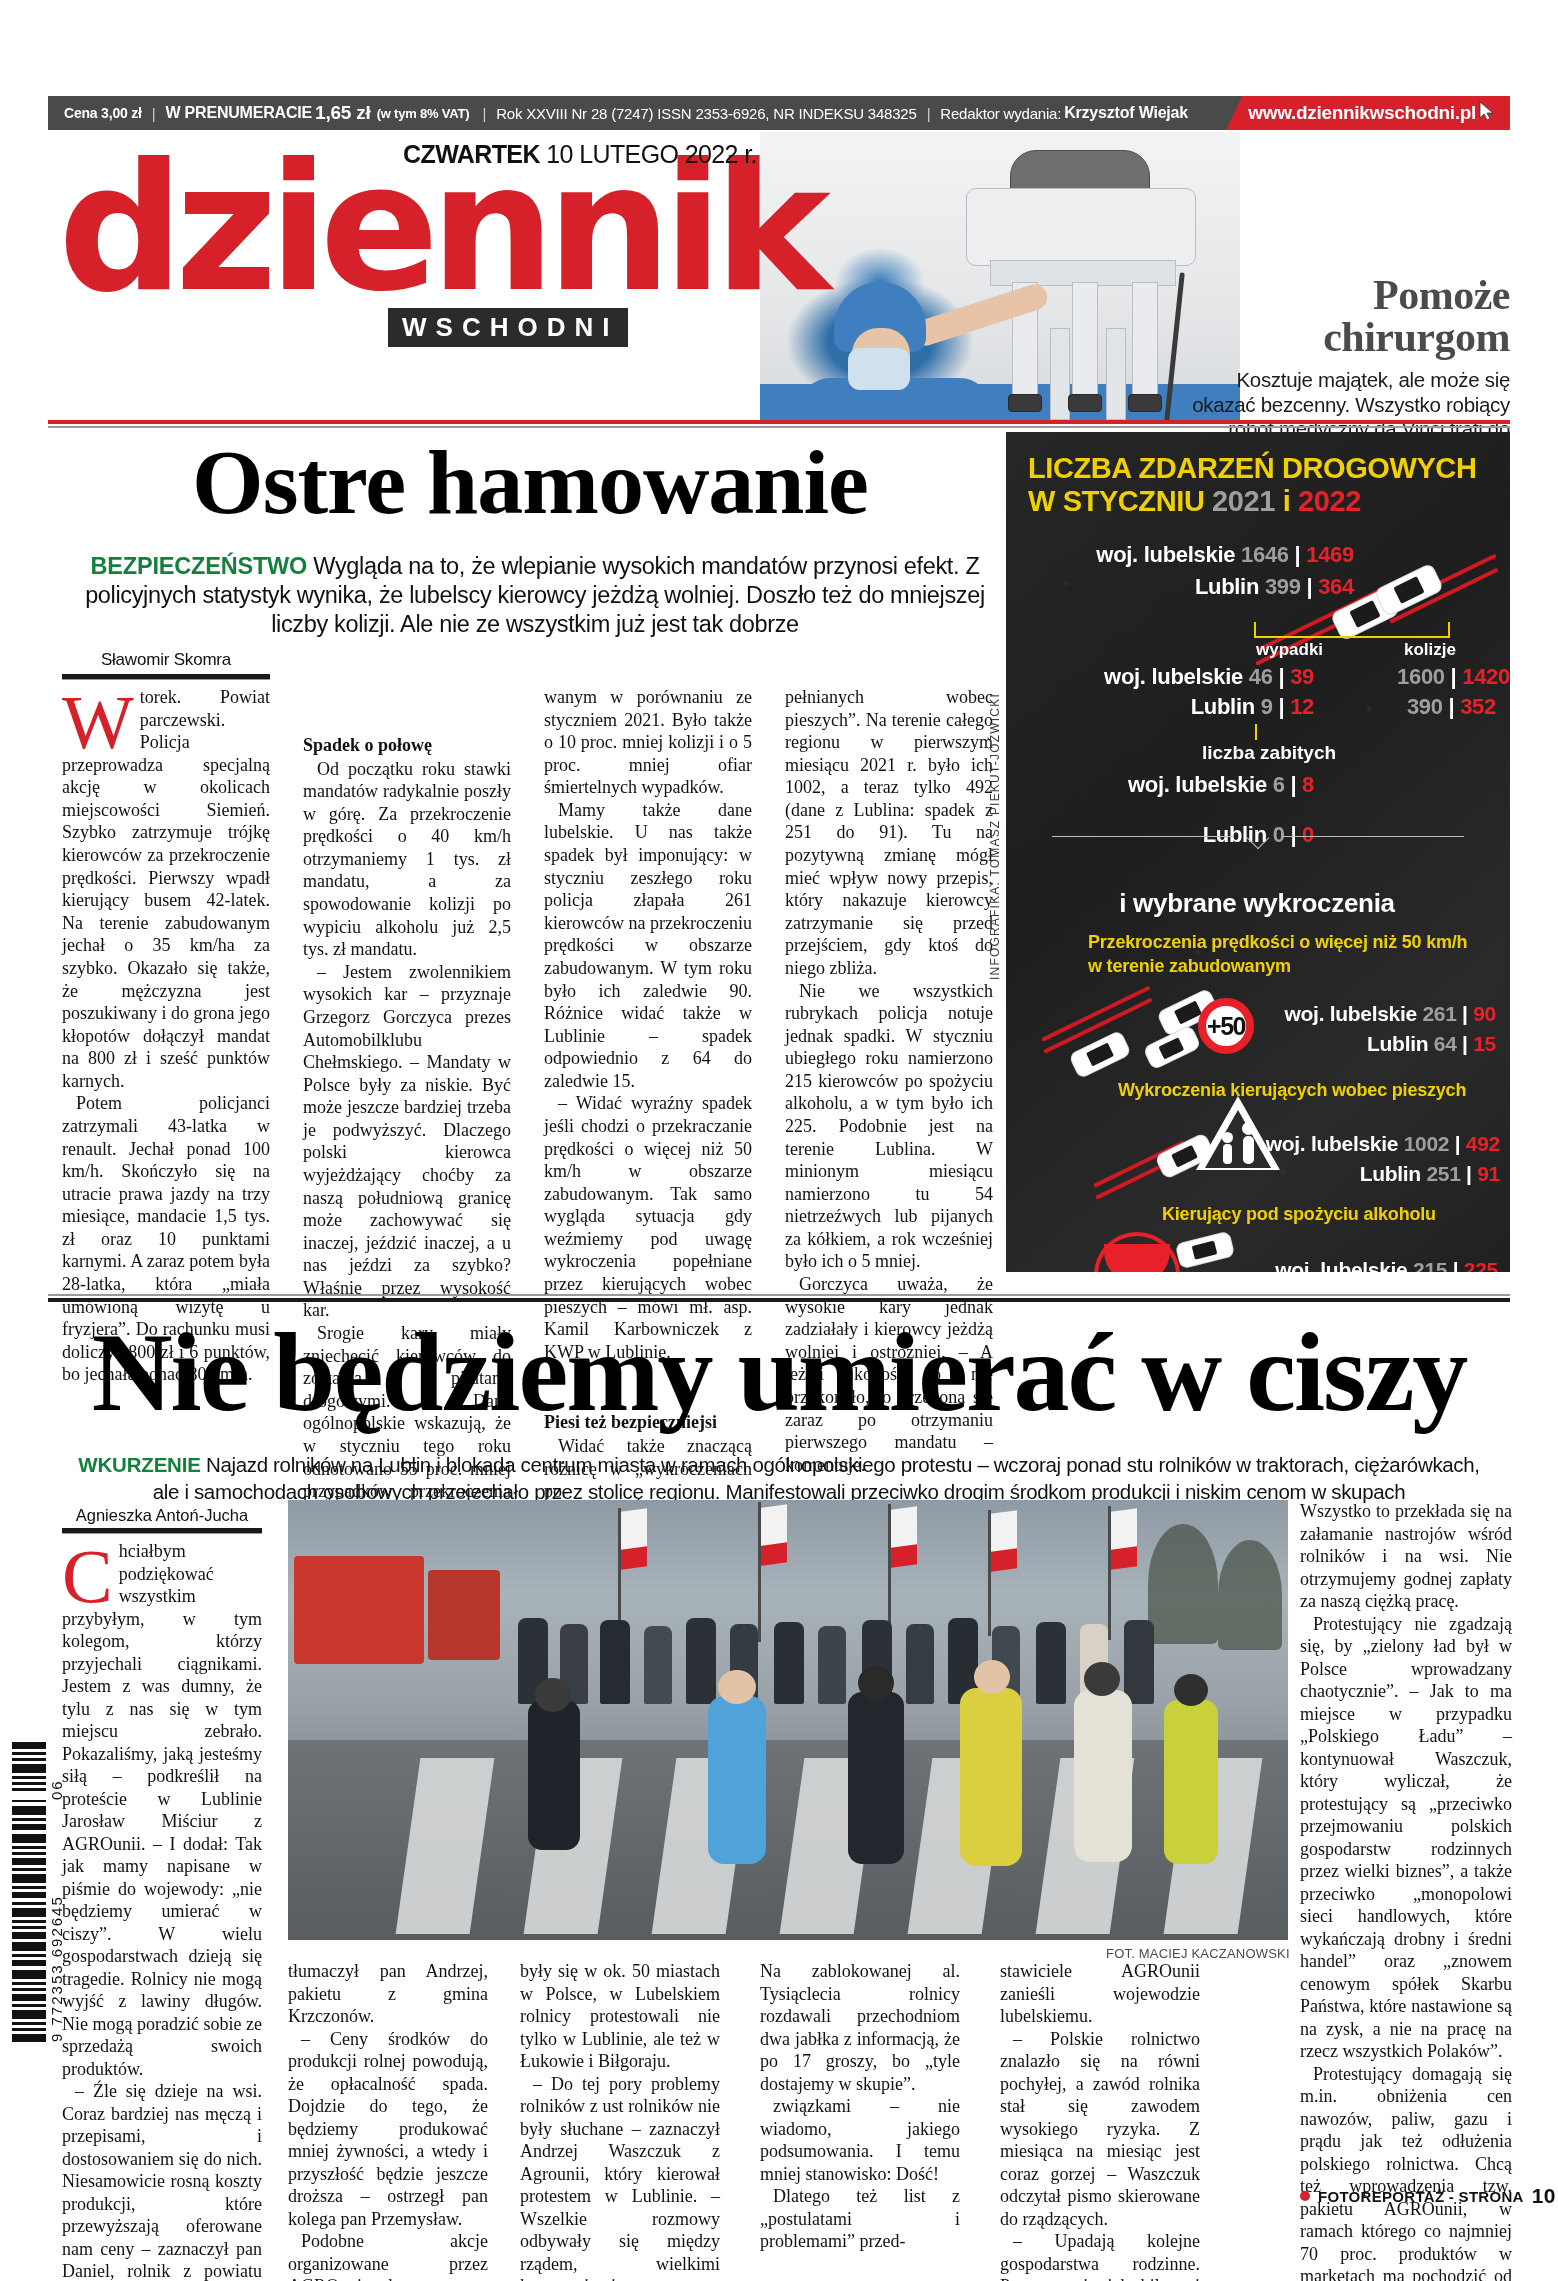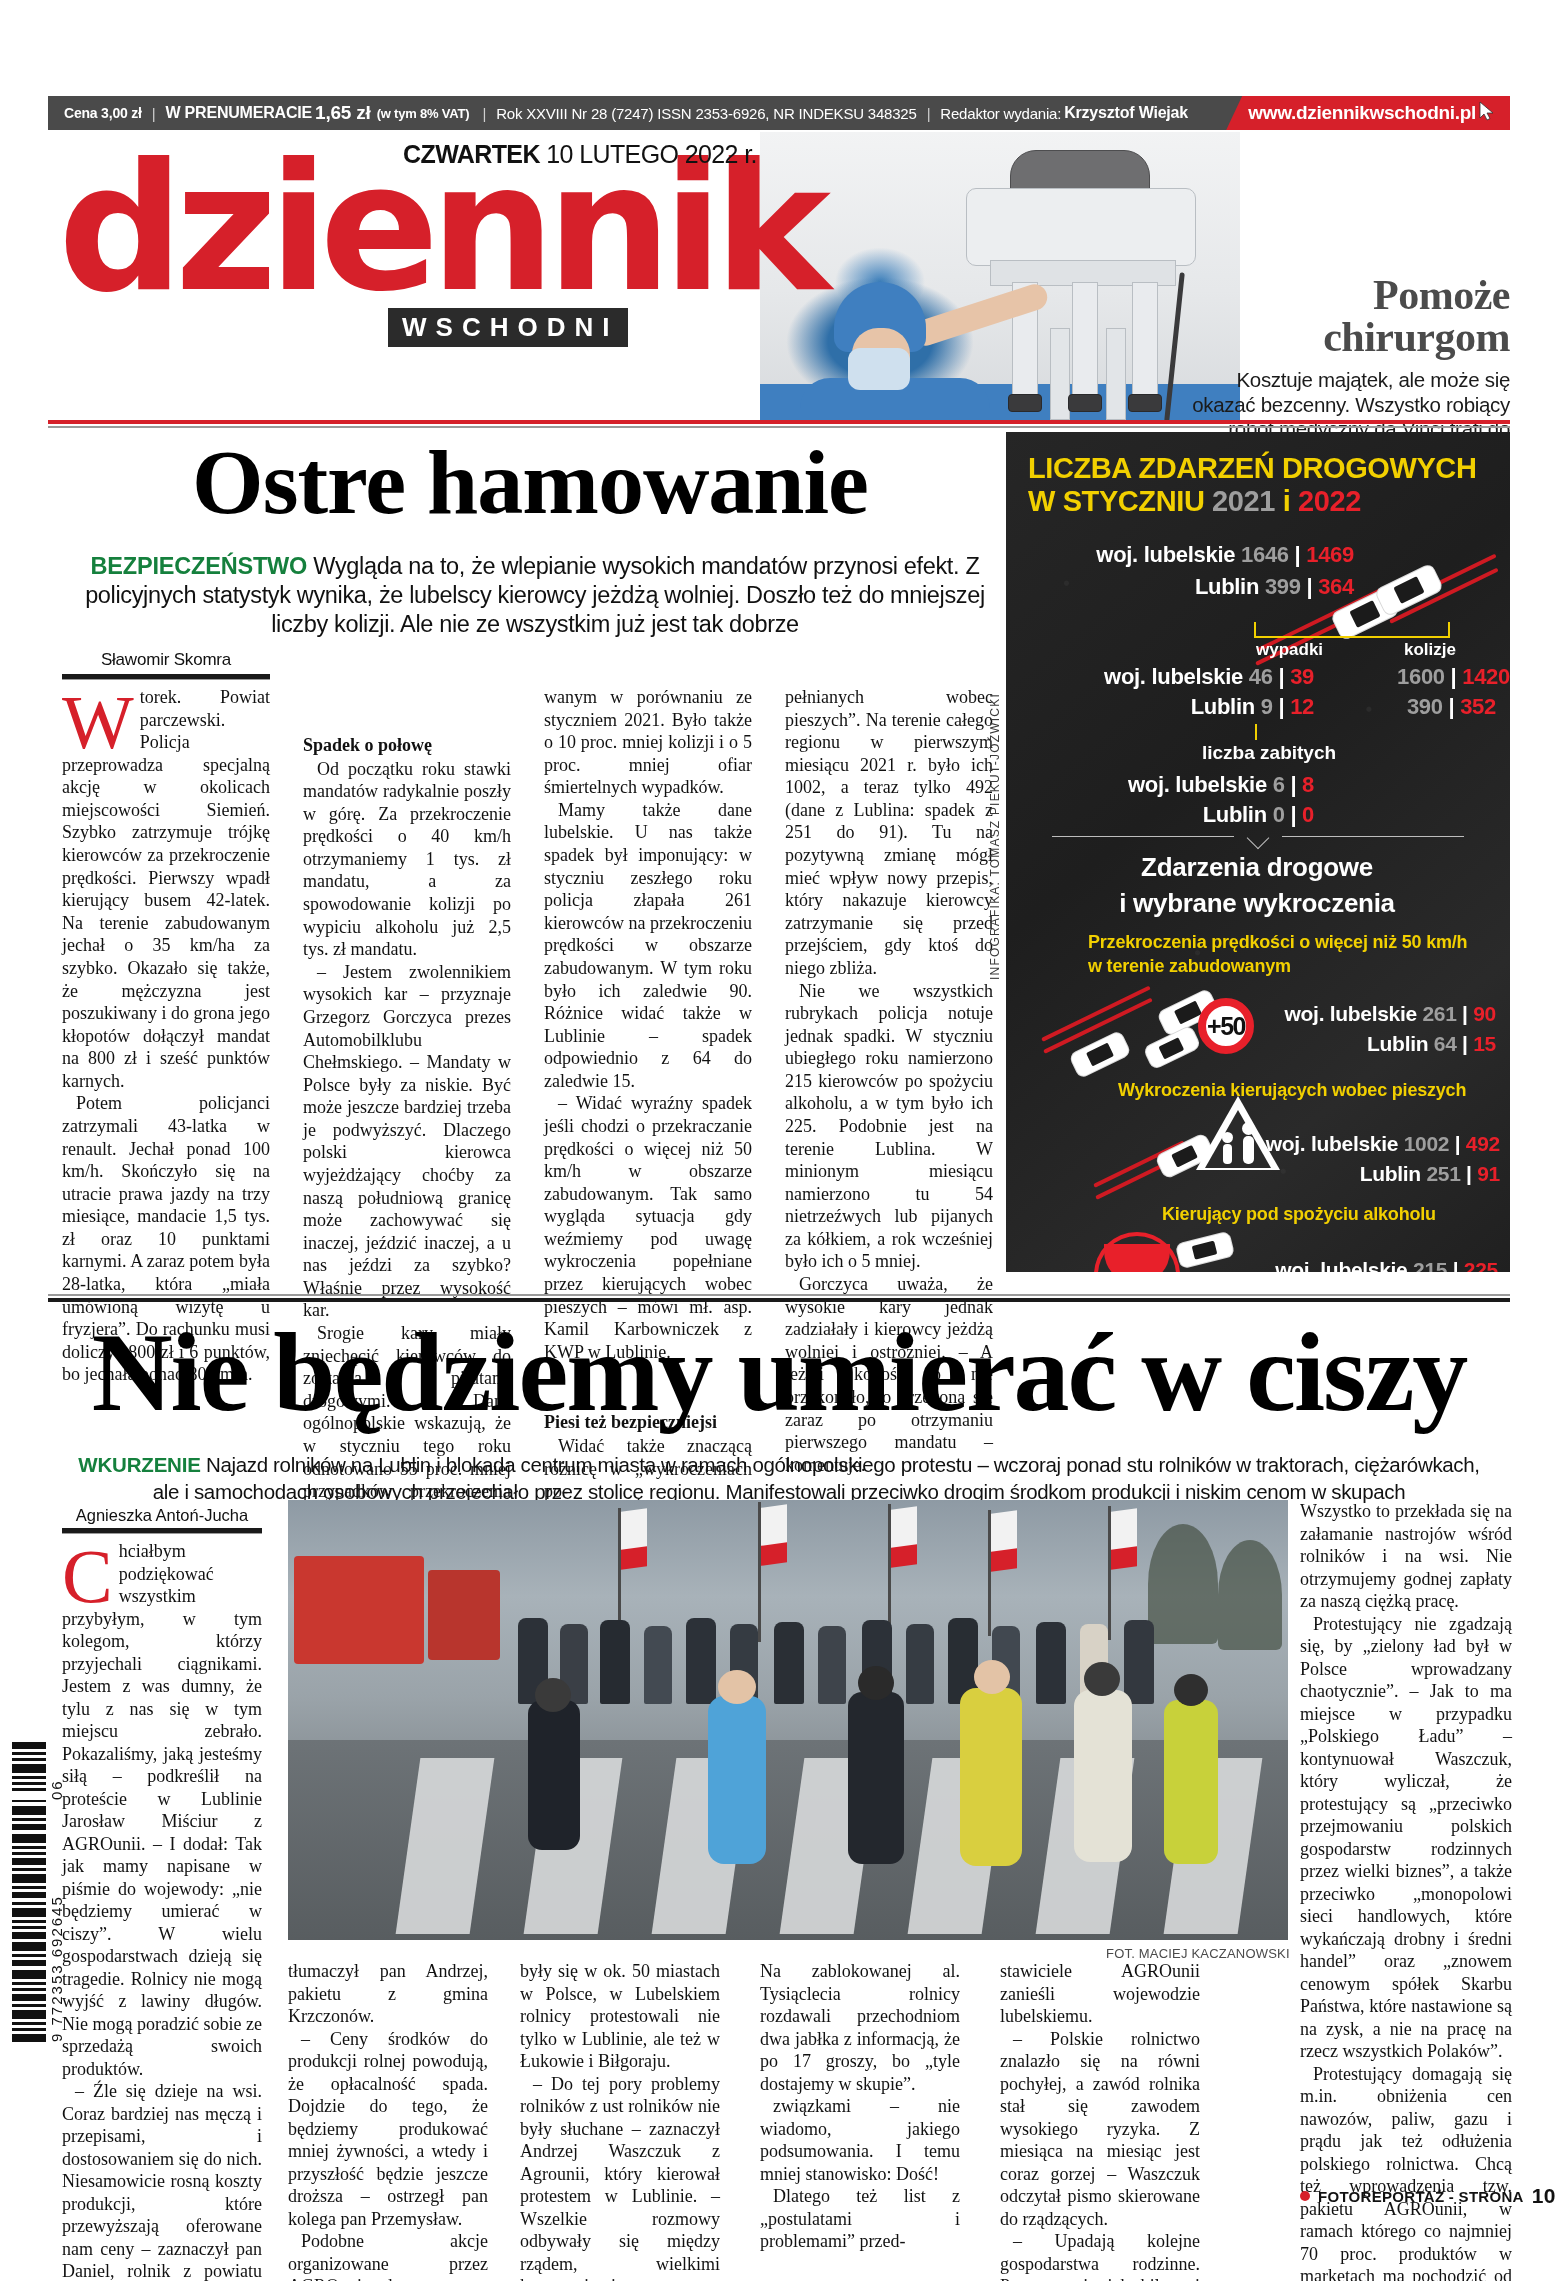--- a/index.html
+++ b/index.html
@@ -453,32 +453,31 @@
 
     <div style="position:absolute; left:249px; top:292px; width:2px; height:16px; background:#f2d000;"></div>
     <div class="lbl-yellow-sm" style="left:196px; top:310px; font-size:19px;">liczba zabitych</div>
 
     <div class="statline" style="left:8px; top:340px; width:300px; text-align:right;">
       <span class="sl-lbl">woj. lubelskie</span>
       <span class="sl-a">6</span>
       <span class="sl-sep">|</span>
       <span class="sl-b">8</span>
     </div>
-    <div class="statline" style="left:8px; top:370px; width:300px; text-align:right;">
+    <div class="statline" style="left:8px; top:390px; width:300px; text-align:right;">
       <span class="sl-lbl">Lublin</span>
       <span class="sl-a">0</span>
       <span class="sl-sep">|</span>
       <span class="sl-b">0</span>
     </div>
 
     <div class="divider-line" style="left:46px; top:404px; width:182px;"></div>
     <div class="divider-line" style="left:276px; top:404px; width:182px;"></div>
     <div class="chev" style="left:244px; top:398px;"></div>
 
-    <div class="sec-title" style="left:16px; top:420px;">Zdarzenia drogowe</div>
     <div class="sec-title" style="left:16px; top:456px;">i wybrane wykroczenia</div>
 
     <div class="sub-yellow" style="left:82px; top:500px; width:420px;">Przekroczenia prędkości o więcej niż 50 km/h</div>
     <div class="sub-yellow" style="left:82px; top:524px; width:420px;">w terenie zabudowanym</div>
 
     <div class="skid" style="left:36px; top:606px; width:120px; transform: rotate(-26deg);"></div>
     <div class="skid" style="left:38px; top:618px; width:120px; transform: rotate(-26deg);"></div>
     <div class="car" style="left:154px; top:568px; width:56px; height:25px; transform: rotate(-26deg);">
       <div class="win" style="left:16px; top:5px; width:24px; height:15px;"></div>
     </div>

